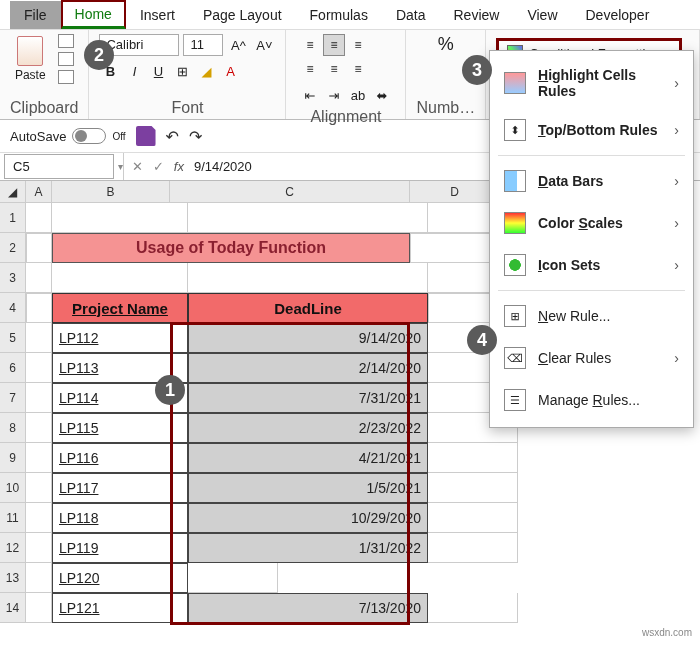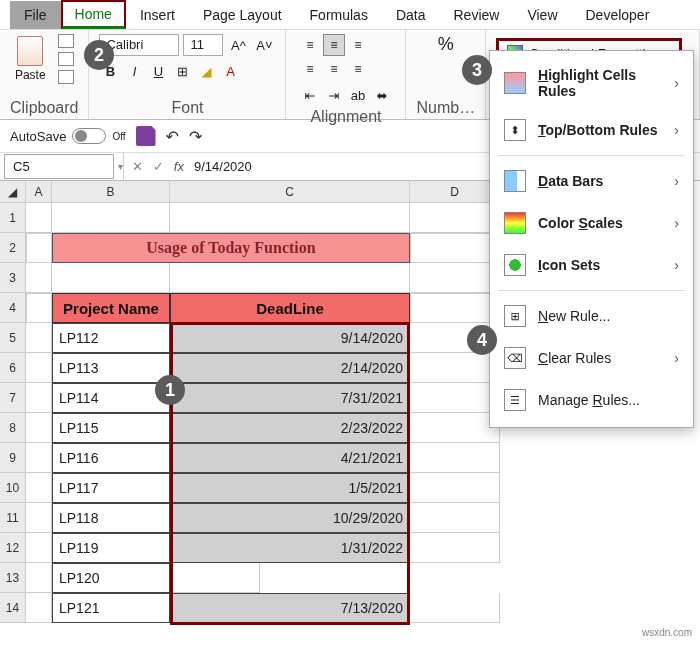--- a/index.html
+++ b/index.html
@@ -61,24 +61,24 @@
 .sheet { display:flex; }
 .rh,.ch { background:#eaeaea;border-bottom:1px solid #ccc;border-right:1px solid #ccc;font-size:12px;display:flex;align-items:center;justify-content:center;color:#333; }
 .ch { height:22px; }
 .rh { height:30px; }
 .cols { flex:1; }
 .colheads { display:flex;height:22px; }
 .colA { width:26px; } .colB{width:118px;} .colC{width:240px;} .colD{width:90px;}
 .rows { }
 .row { display:flex; }
 .cell { border-bottom:1px solid #ccc;border-right:1px solid #ccc;height:30px;display:flex;align-items:center;padding:0 6px;font-size:14px; }
-.cell.b { width:118px; } .cell.c{width:240px;justify-content:flex-end;} .cell.a{width:26px;} .cell.d{width:90px;}
+.cell.b { width:136px;text-decoration:underline; } .cell.c{width:240px;justify-content:flex-end;} .cell.a{width:26px;} .cell.d{width:90px;}
 
 .title-row .cell { background:#f59393; color:#8a2030; font-weight:bold; font-size:16px; justify-content:center; border:1px solid #555; }
-.title-row .merged { width:358px;font-family:Liberation Serif, serif; }
+.title-row .merged { width:358px; }
 .head-row .cell { background:#f26a6a;color:#111;font-weight:bold;font-size:15px;justify-content:center;border:1px solid #333; }
 .data .cell.b, .data .cell.c { border:1px solid #444; }
 .data .cell.c { background:#d0d0d0; }
 
 .red-outline { position:absolute; border:3px solid #7a0000; pointer-events:none; }
 .outline-c { left:170px; top:322px; width:240px; height:303px; }
 .outline-nr { left:500px; top:323px; width:130px; height:30px; }
 
 
 .callout { position:absolute;width:30px;height:30px;border-radius:50%;background:#5b5b5b;color:#fff;font-size:18px;font-weight:bold;display:flex;align-items:center;justify-content:center;z-index:20; }

